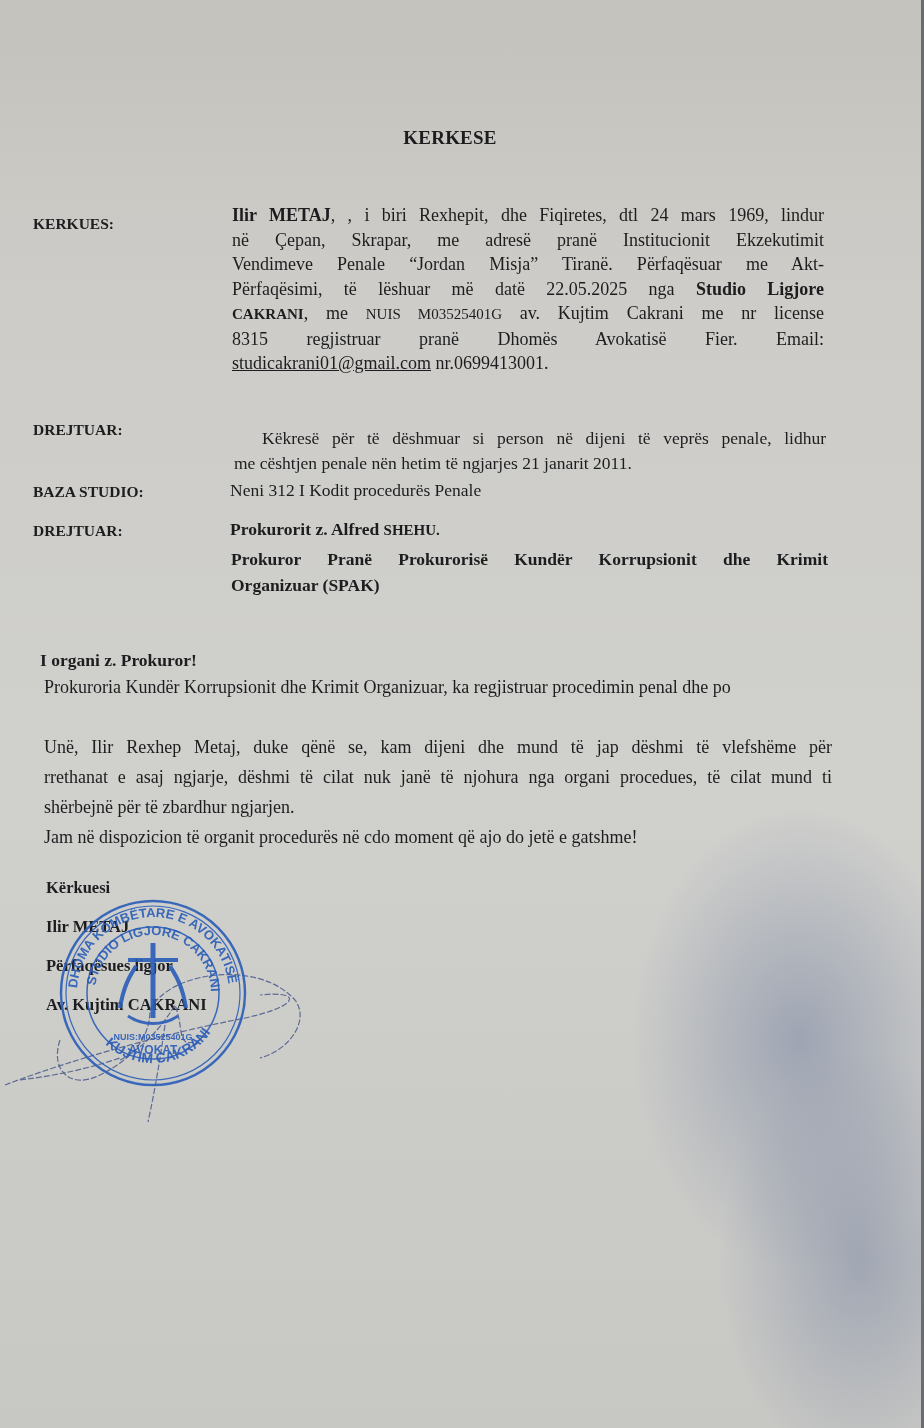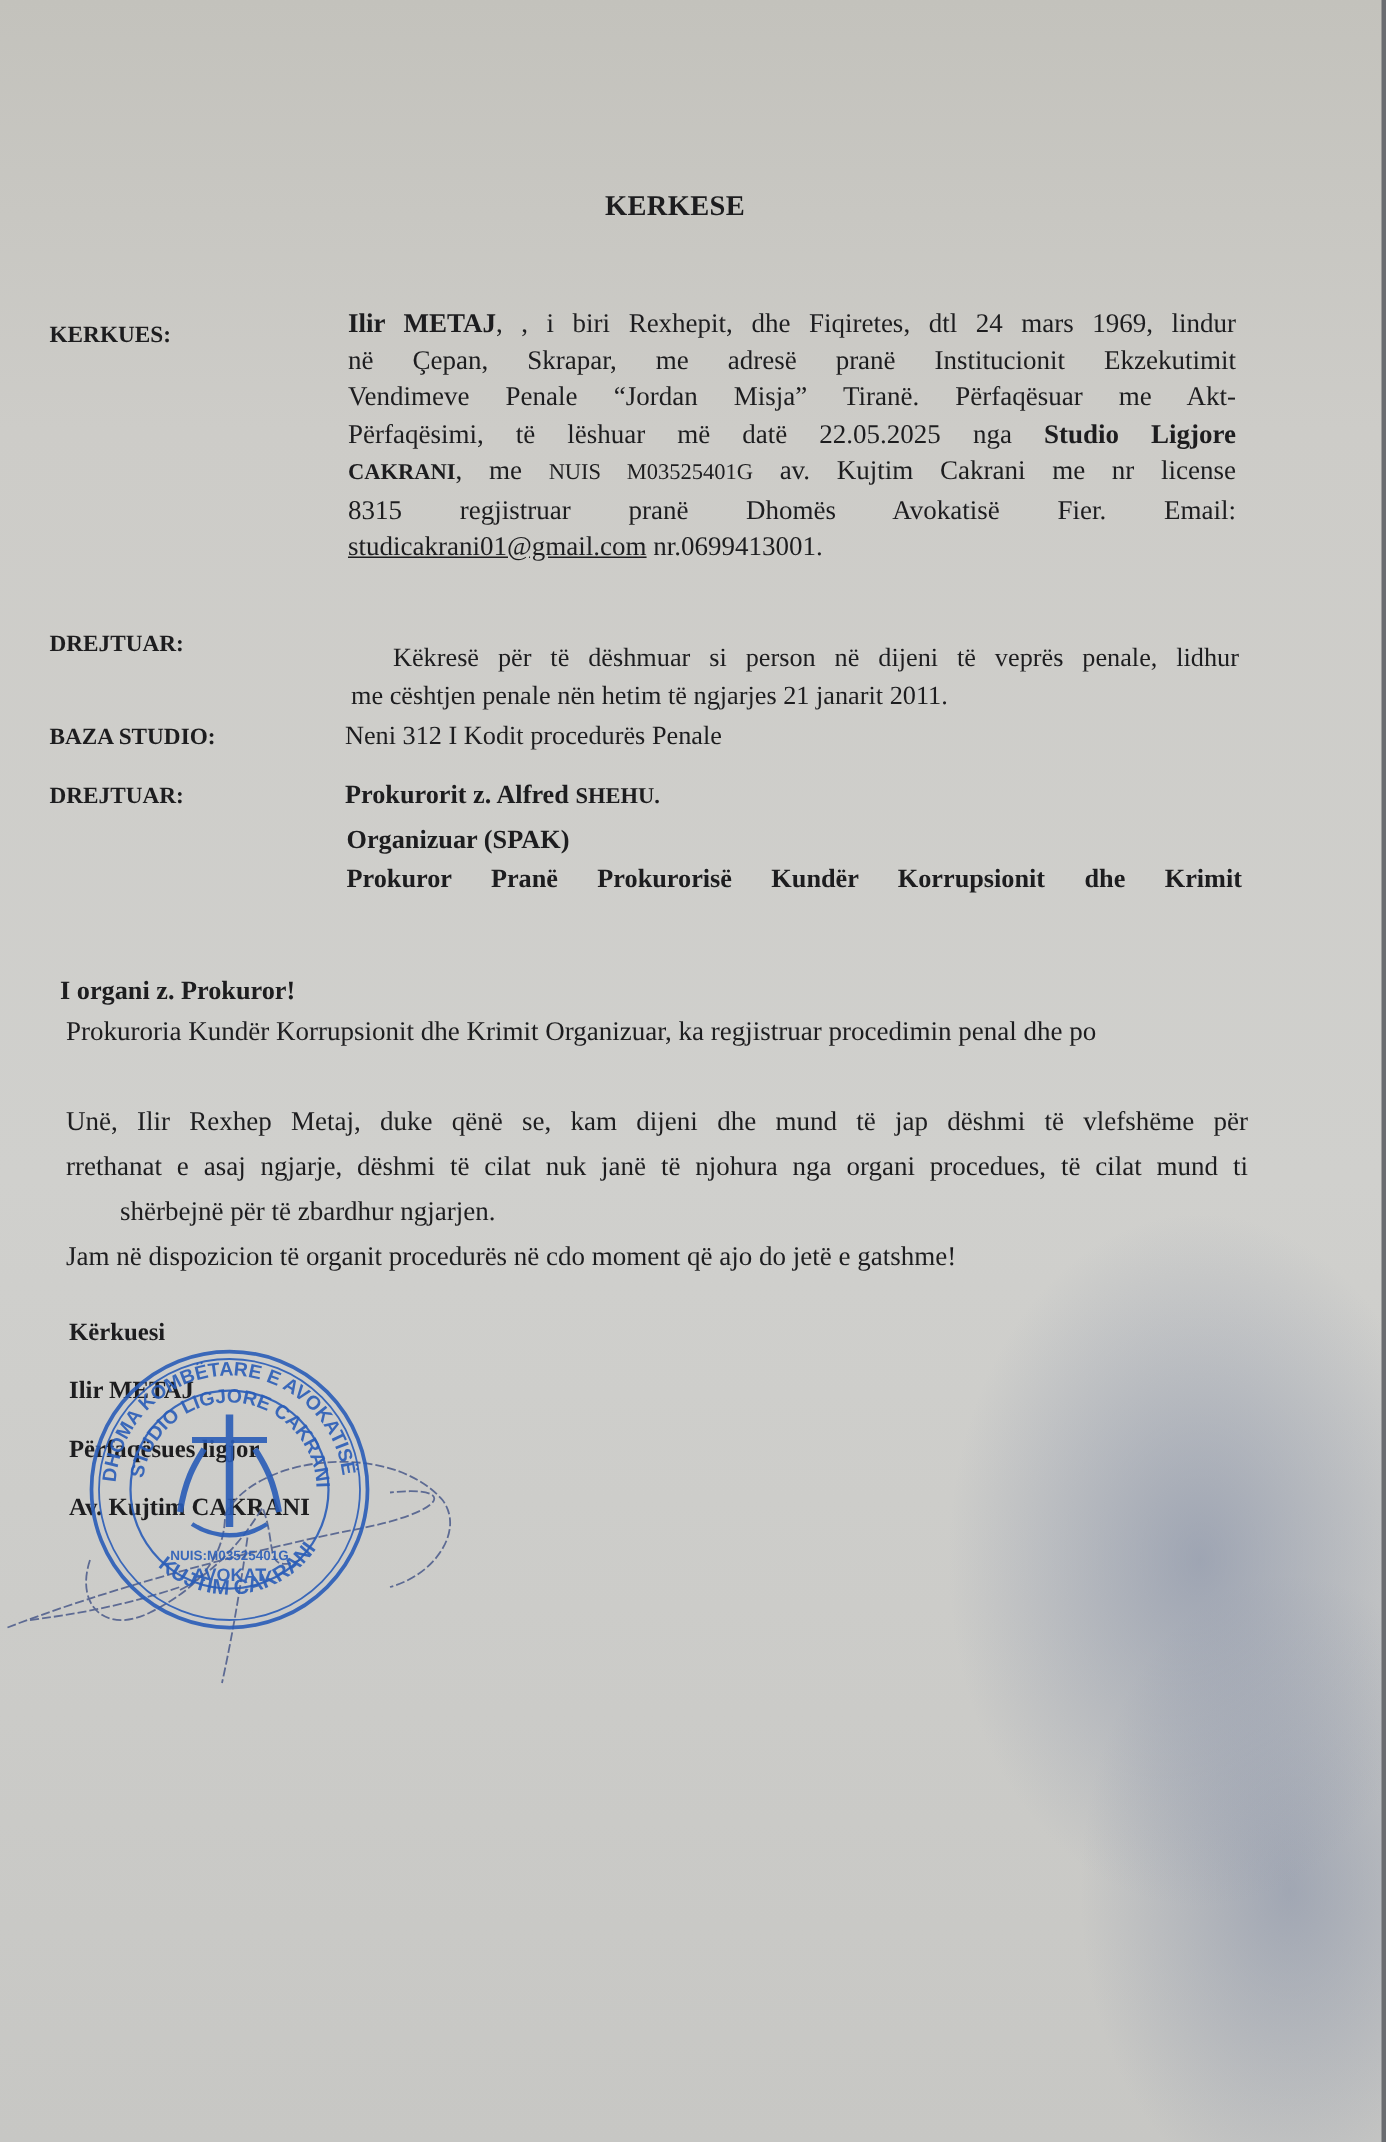--- a/index.html
+++ b/index.html
@@ -31,21 +31,21 @@
     .field .line { display: block; text-align: justify; text-align-last: justify; }
     .field .line.last { text-align-last: left; }
     .b { font-weight: bold; }
     .sc { font-size: 15px; margin-top: 28px; }
     .email { text-decoration: underline; }
     .body-text {
       position: absolute; left: 44px; width: 786px; font-size: 18px; line-height: 30px;
     }
     .body-text .line { display: block; }
     .justify .line { text-align: justify; text-align-last: justify; }
-    .justify .line.last { text-align-last: left; margin-left: 36px; }
+    .justify .line.last { text-align-last: left; }
     .sig { position: absolute; left: 46px; font-weight: bold; font-size: 16.5px; }
     .stamp { position: absolute; left: 58px; top: 898px; width: 190px; height: 190px; }
     .scribble { position: absolute; left: 0; top: 900px; width: 320px; height: 230px; }
   </style>
 </head>
 <body>
 
 <div class="paper"></div>
 <div class="edge"></div>
 
@@ -69,22 +69,22 @@
 </div>
 
 <div class="label" style="top:483px">BAZA STUDIO:</div>
 <div class="field" style="top:478px; left:230px; font-size:17.5px;">Neni 312 I Kodit procedurës Penale</div>
 
 <div class="label" style="top:522px">DREJTUAR:</div>
 <div class="field" style="top:517px; left:230px; font-weight:bold; font-size:17.5px;">
   <span>Prokurorit z. Alfred </span><span class="sc">SHEHU.</span>
 </div>
 <div class="field" style="top:546px; left:231px; width:597px; font-weight:bold; font-size:17.5px; line-height:26px;">
+  <span class="line">Prokuror Pranë Prokurorisë Kundër Korrupsionit dhe Krimit</span>
   <span class="line last">Organizuar (SPAK)</span>
-  <span class="line">Prokuror Pranë Prokurorisë Kundër Korrupsionit dhe Krimit</span>
 </div>
 
 <div class="sig" style="top:650px; left:40px; font-size:17.5px;">I organi z. Prokuror!</div>
 
 <div class="body-text" style="top:672px; left:44px; width:786px;">
   <span class="line"> Prokuroria Kundër Korrupsionit dhe Krimit Organizuar, ka regjistruar procedimin penal dhe po</span>
 </div>
 <div class="body-text justify" style="top:732px; left:44px; width:788px;">
   <span class="line">Unë, Ilir Rexhep Metaj, duke qënë se, kam dijeni dhe mund të jap dëshmi të vlefshëme për</span>
   <span class="line">rrethanat e asaj ngjarje, dëshmi të cilat nuk janë të njohura nga organi procedues, të cilat mund ti</span>

